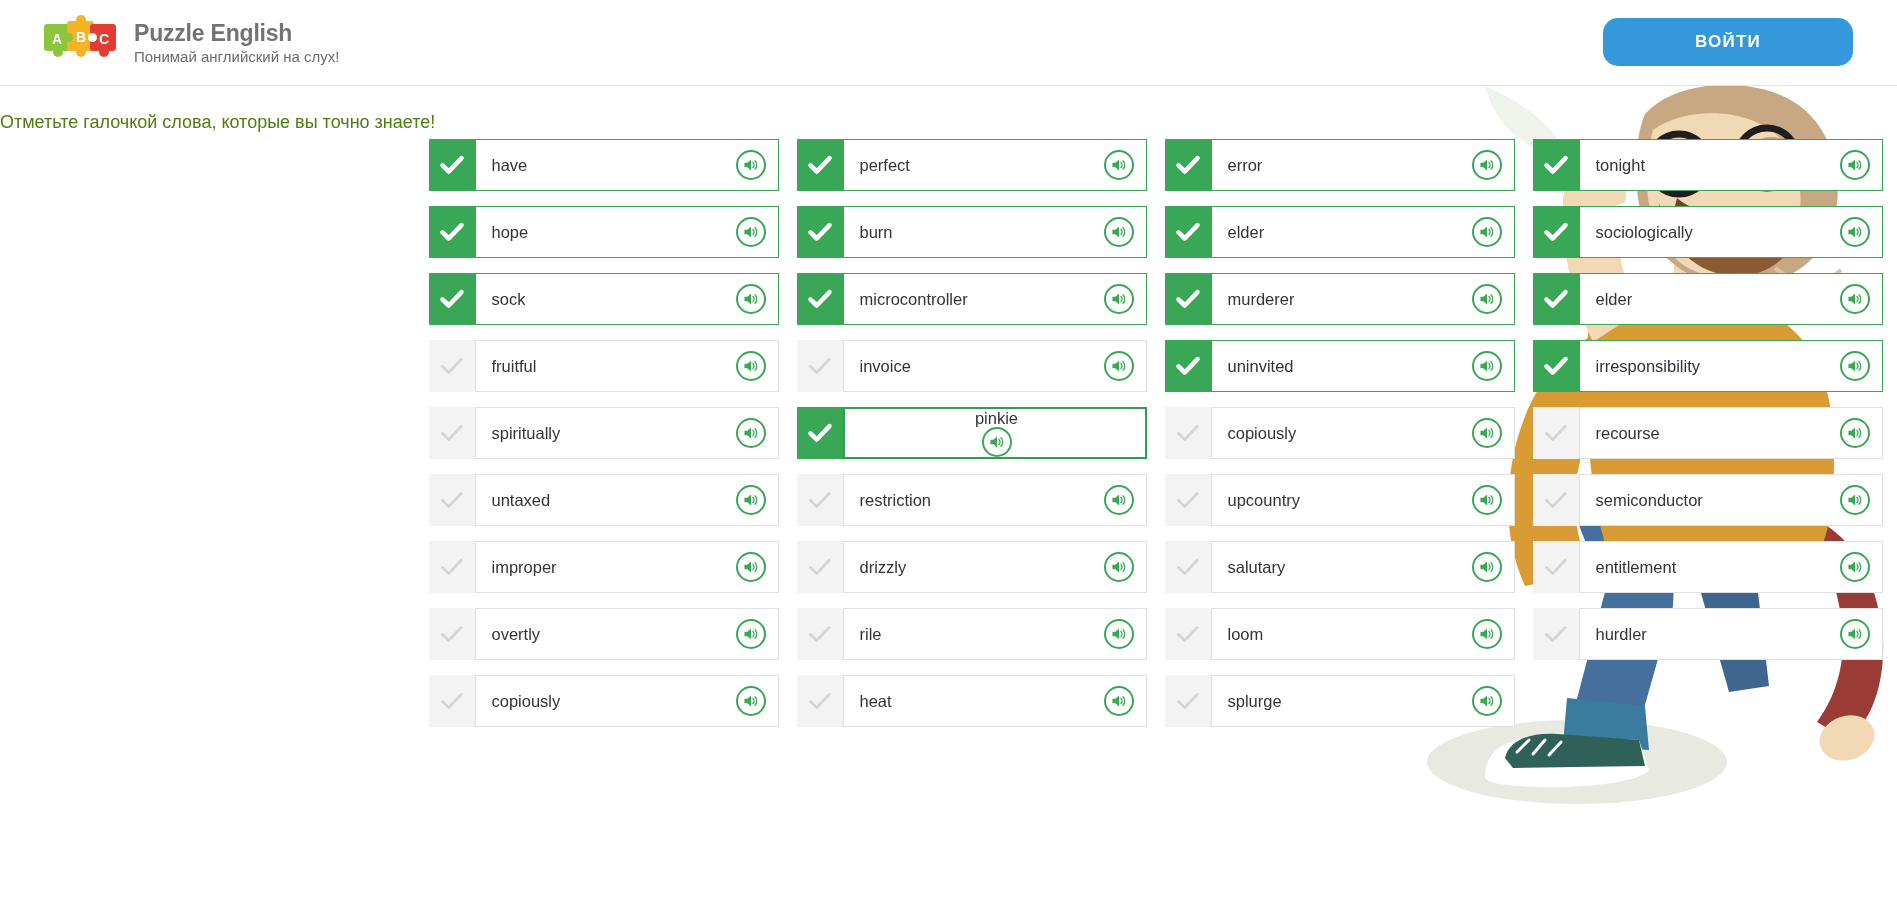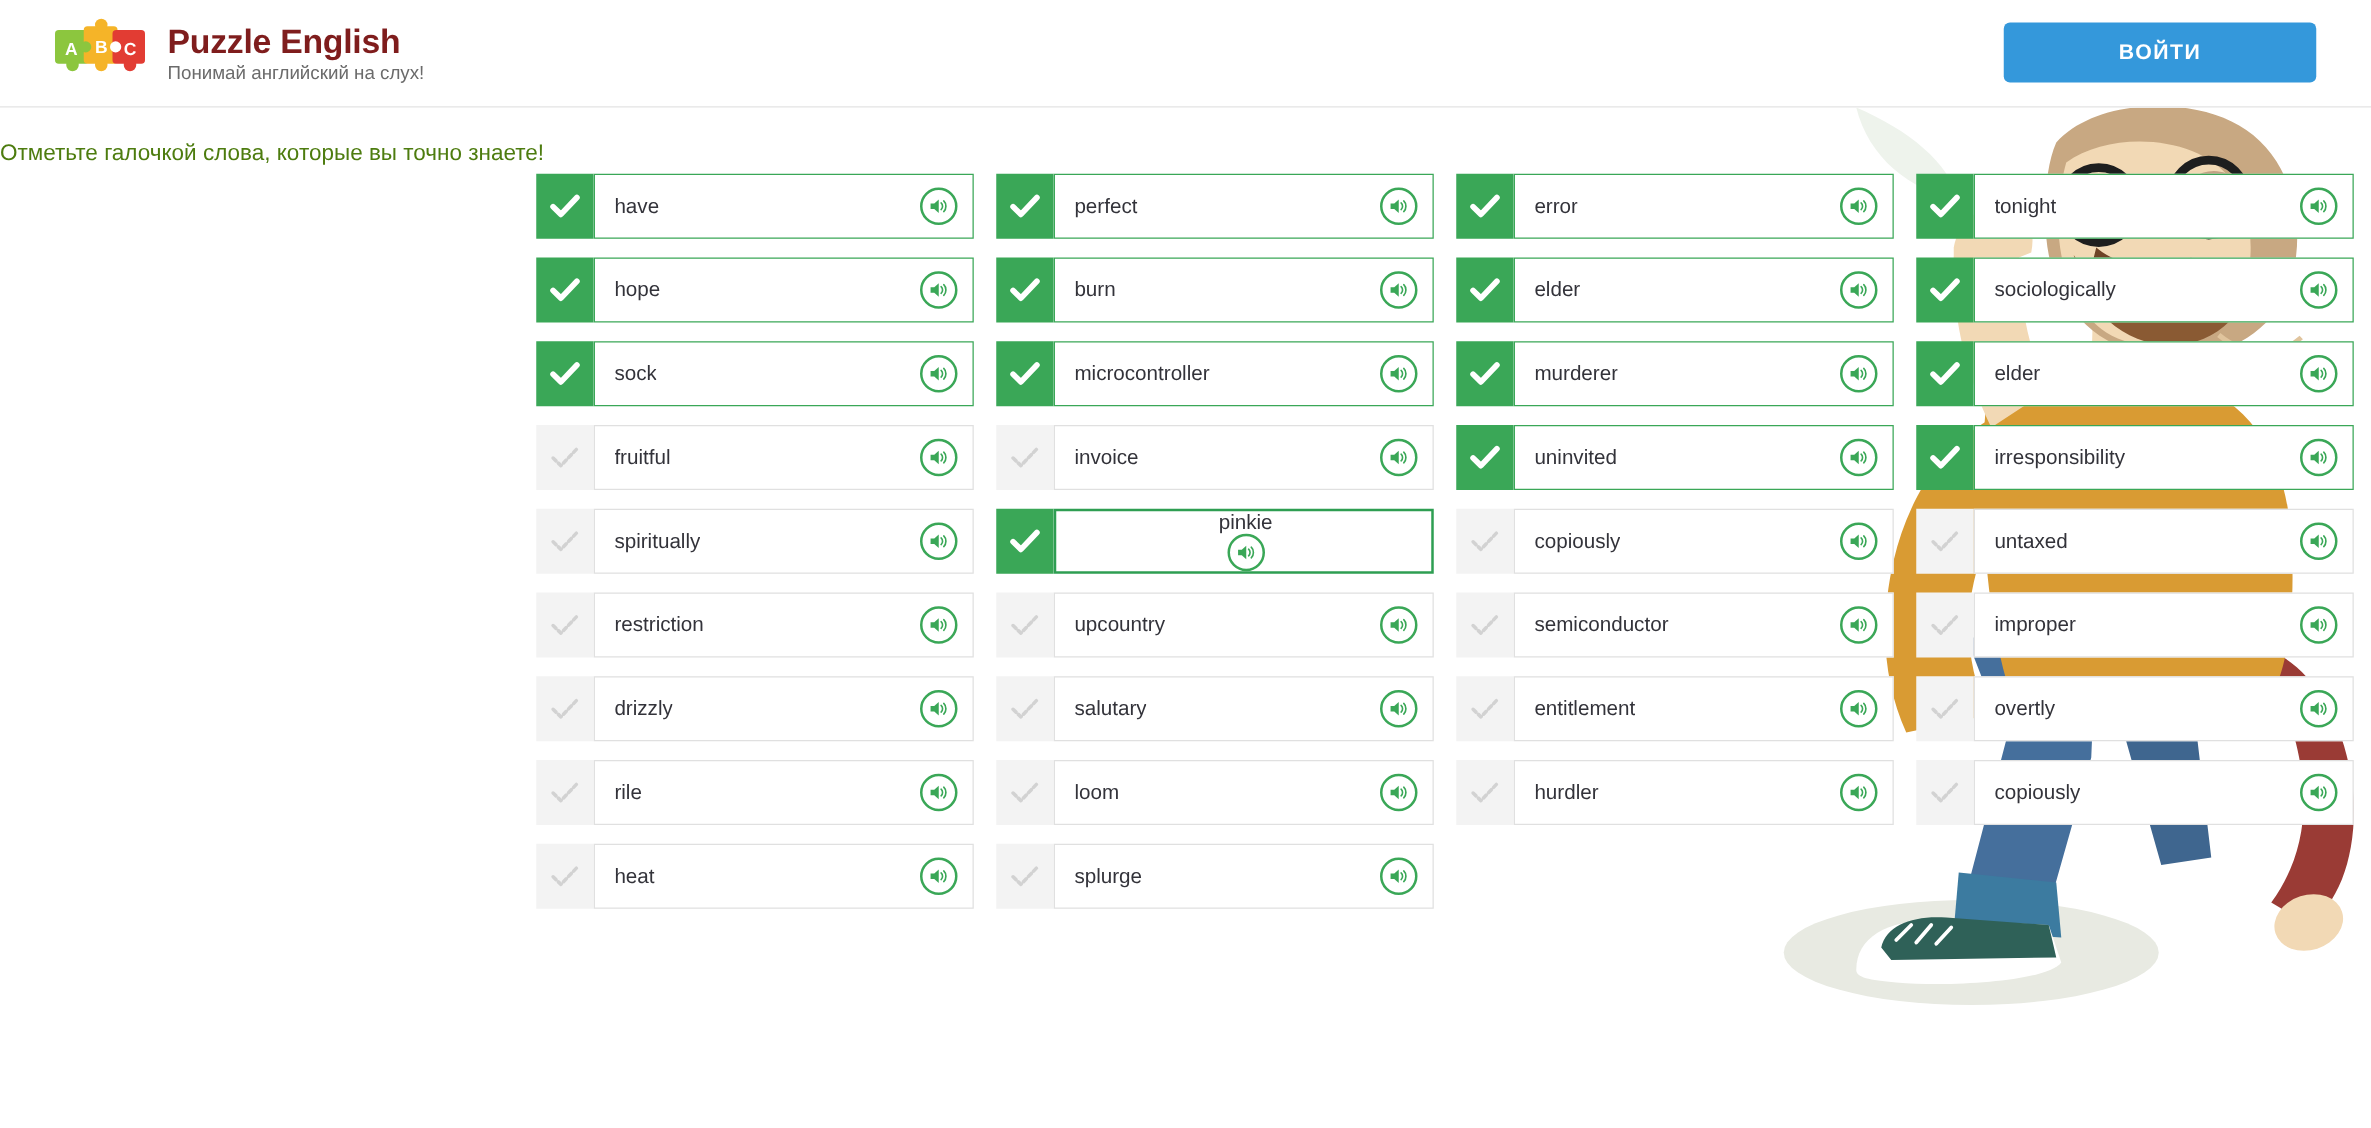--- a/index.html
+++ b/index.html
@@ -52,43 +52,43 @@
   .nub-b-bot  { left: 32px; top: 33px; width: 10px; height: 10px; background: #f5b428; }
   .nub-c-bot  { left: 55px; top: 33px; width: 10px; height: 10px; background: #e23c33; }
   .pl { position: absolute; color: #ffffff; font-weight: bold; font-size: 14px;
         font-family: "Liberation Sans", sans-serif; }
   .pl-a { left: 8px;  top: 17px; }
   .pl-b { left: 32px; top: 15px; }
   .pl-c { left: 55px; top: 17px; }
 
   .brand-text { display: flex; flex-direction: column; justify-content: center; padding-top: 2px; }
   .brand-title {
-    font-size: 27px;
+    font-size: 23px;
     font-weight: bold;
-    color: #7f1d1d;
+    color: #737373;
     letter-spacing: -0.2px;
     line-height: 1.05;
   }
   .brand-tagline {
     font-size: 15px;
     color: #6b6b6b;
     margin-top: 4px;
     line-height: 1.1;
   }
 
   .login-btn {
     position: absolute;
     right: 44px;
     top: 18px;
     width: 250px;
     height: 48px;
     background: #3498db;
     color: #ffffff;
     border: none;
-    border-radius: 5px;
+    border-radius: 15px;
     font-size: 17px;
     font-weight: bold;
     letter-spacing: 1.2px;
     cursor: pointer;
     font-family: "Liberation Sans", sans-serif;
   }
 
   
   .main {
     position: relative;
@@ -596,20 +596,37 @@
           </div>
         </div>
       </div>
       <div class="word-card unchecked">
         <div class="checkbox">
           <svg class="check-glyph" viewBox="0 0 24 24" aria-hidden="true">
             <path d="M3.2 12.4 L 9 18 L 20.8 5.6" fill="none" stroke="#d2d2d2" stroke-width="2.6" stroke-linecap="round" stroke-linejoin="round" stroke-dasharray="3 2.4"></path>
           </svg>
         </div>
         <div class="word-body">
+          <span class="word-label">recourse</span>
+          <div class="speaker-btn">
+            <svg viewBox="0 0 22 22" width="18" height="18" aria-hidden="true">
+              <path d="M3 8.2 L6.6 8.2 L11 4.4 L11 17.6 L6.6 13.8 L3 13.8 Z" fill="#3aa757"></path>
+              <path d="M13.3 7.8 C15.2 9.4 15.2 12.6 13.3 14.2" fill="none" stroke="#3aa757" stroke-width="1.6" stroke-linecap="round"></path>
+              <path d="M15.9 5.8 C18.7 8.4 18.7 13.6 15.9 16.2" fill="none" stroke="#3aa757" stroke-width="1.6" stroke-linecap="round"></path>
+            </svg>
+          </div>
+        </div>
+      </div>
+      <div class="word-card unchecked">
+        <div class="checkbox">
+          <svg class="check-glyph" viewBox="0 0 24 24" aria-hidden="true">
+            <path d="M3.2 12.4 L 9 18 L 20.8 5.6" fill="none" stroke="#d2d2d2" stroke-width="2.6" stroke-linecap="round" stroke-linejoin="round" stroke-dasharray="3 2.4"></path>
+          </svg>
+        </div>
+        <div class="word-body">
           <span class="word-label">untaxed</span>
           <div class="speaker-btn">
             <svg viewBox="0 0 22 22" width="18" height="18" aria-hidden="true">
               <path d="M3 8.2 L6.6 8.2 L11 4.4 L11 17.6 L6.6 13.8 L3 13.8 Z" fill="#3aa757"></path>
               <path d="M13.3 7.8 C15.2 9.4 15.2 12.6 13.3 14.2" fill="none" stroke="#3aa757" stroke-width="1.6" stroke-linecap="round"></path>
               <path d="M15.9 5.8 C18.7 8.4 18.7 13.6 15.9 16.2" fill="none" stroke="#3aa757" stroke-width="1.6" stroke-linecap="round"></path>
             </svg>
           </div>
         </div>
       </div>

